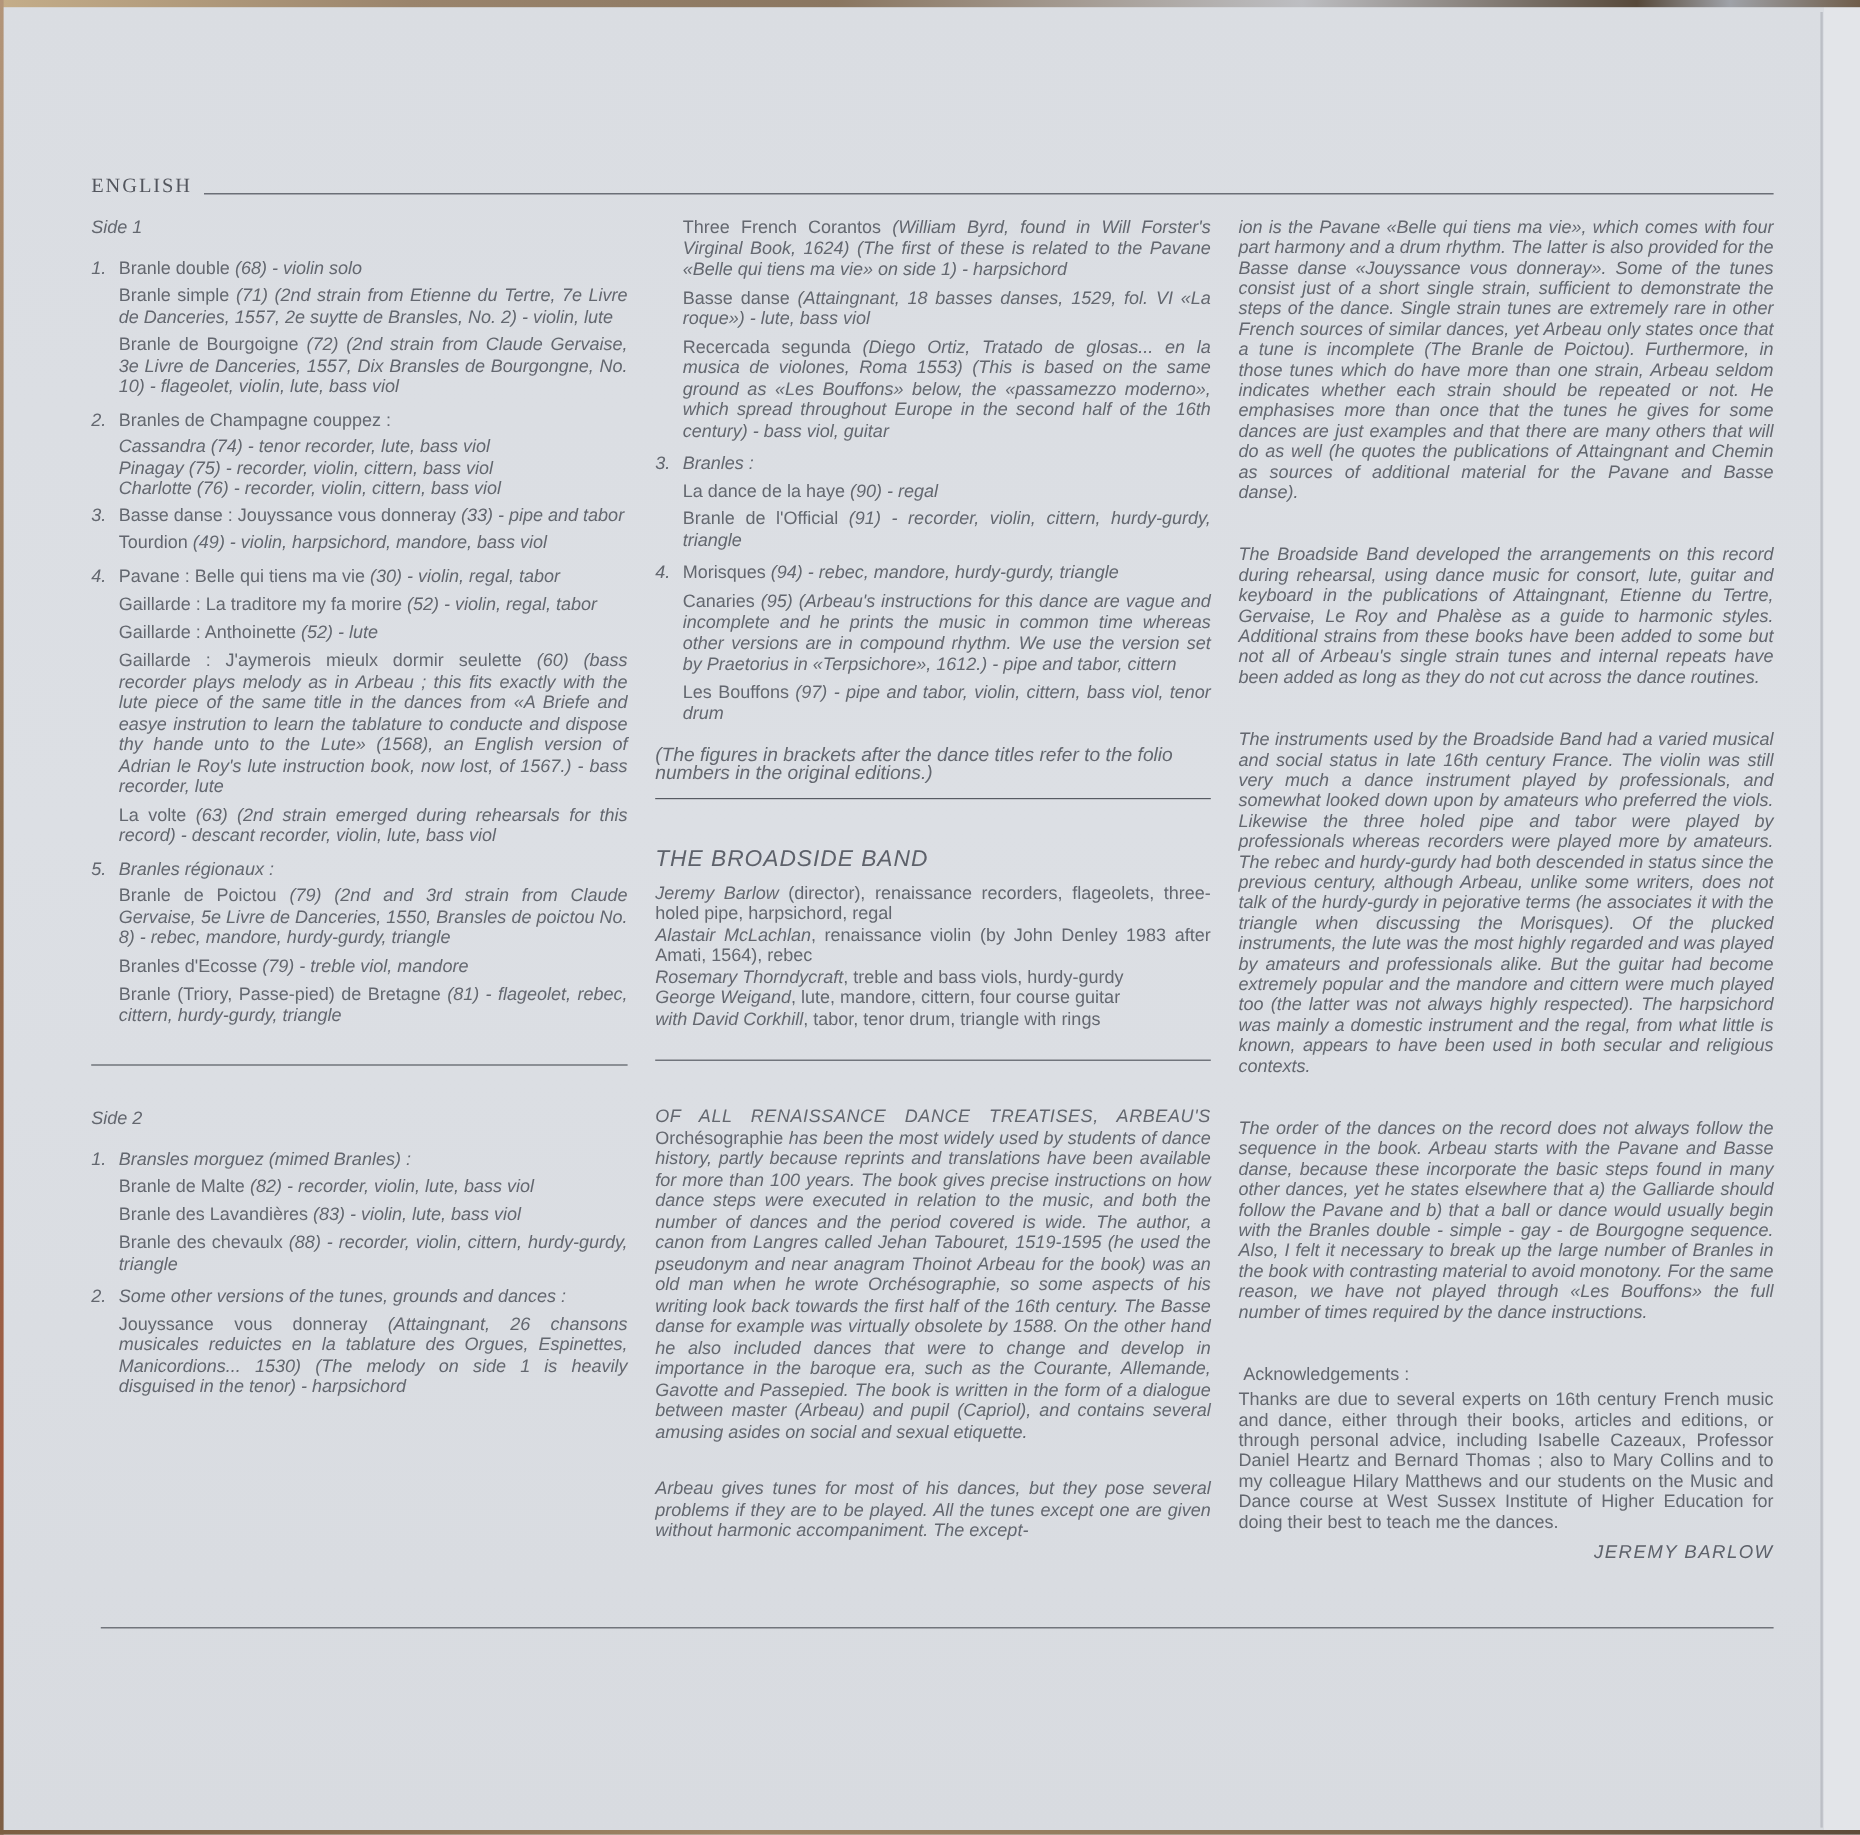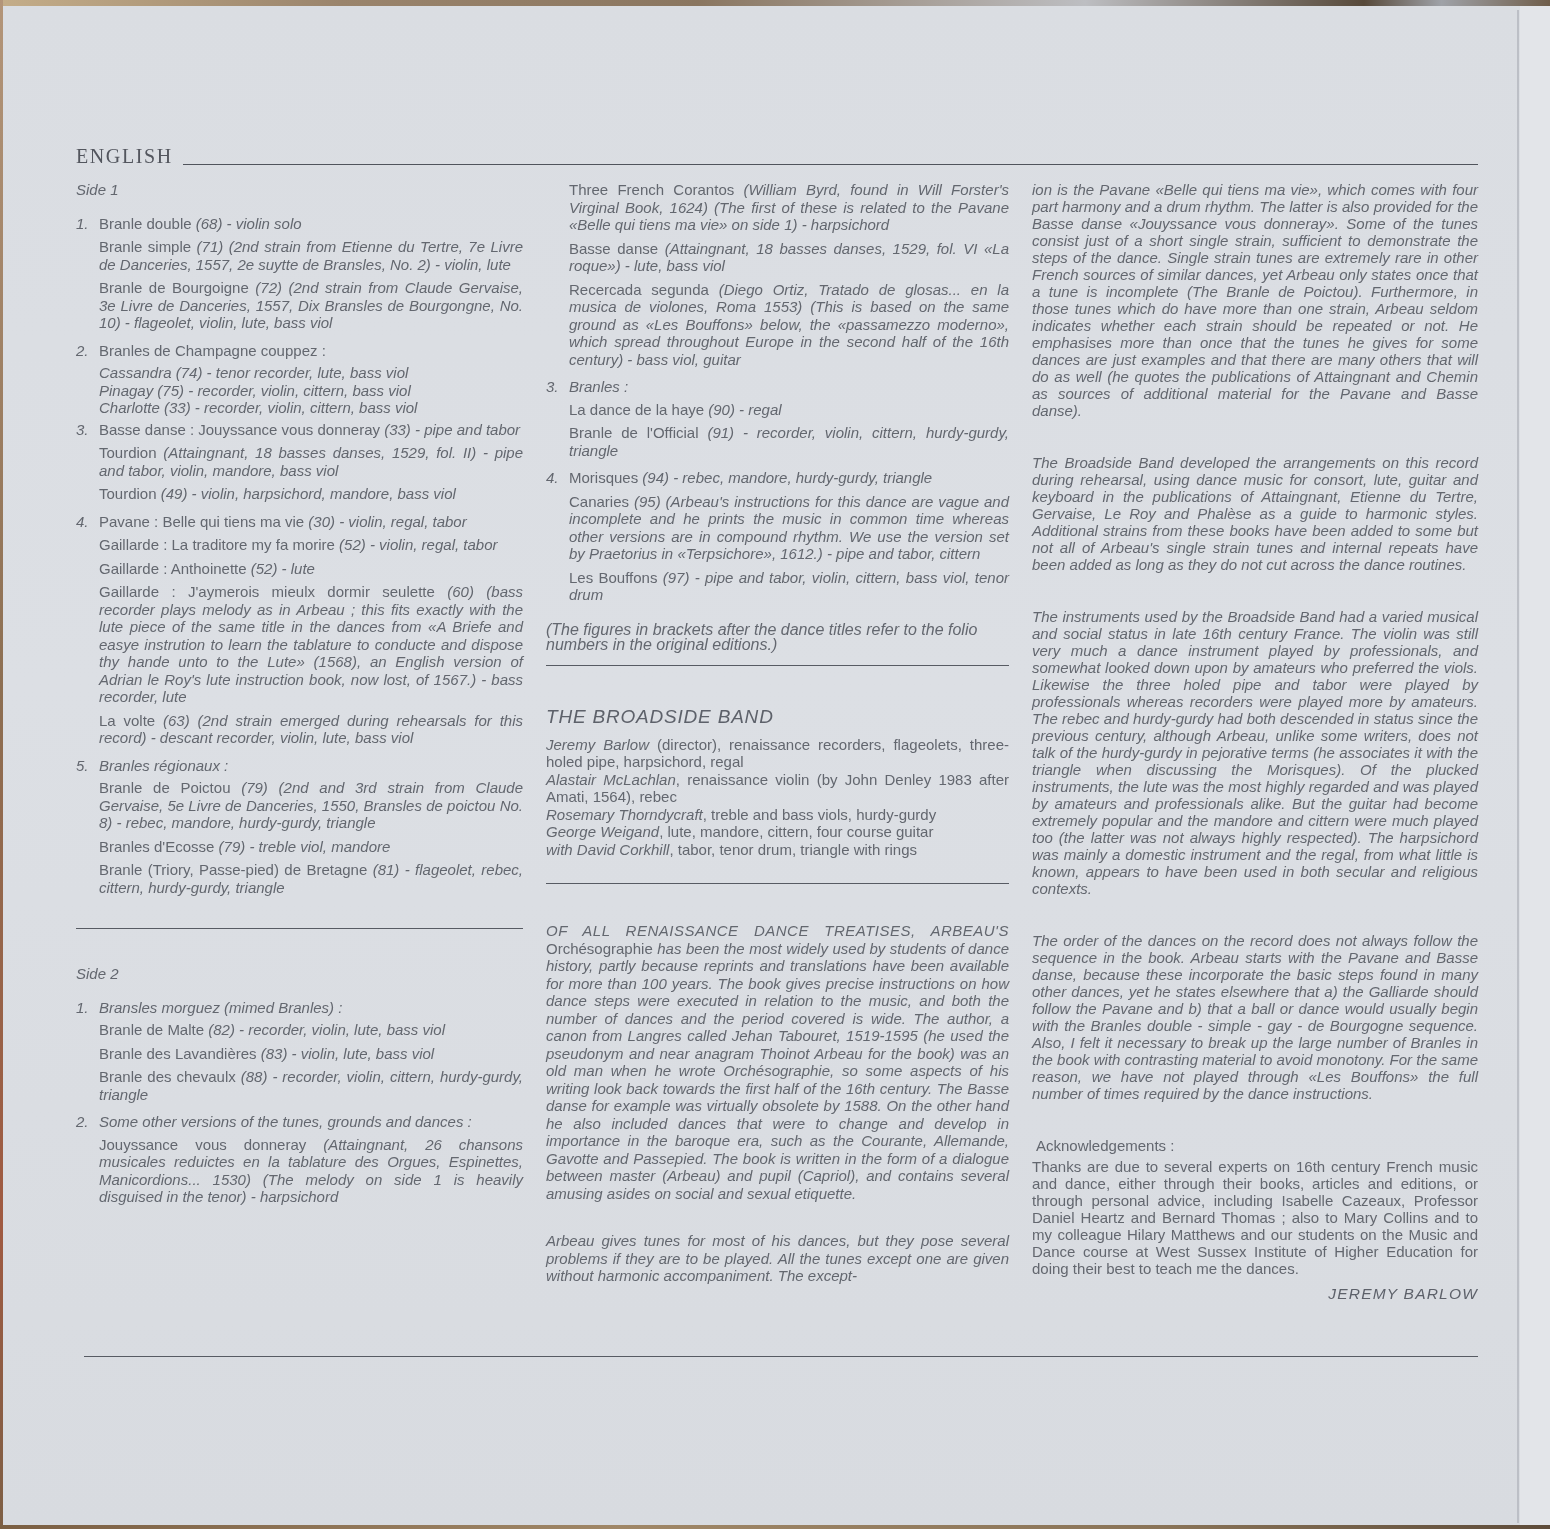--- a/index.html
+++ b/index.html
@@ -16,21 +16,21 @@
   .edge-top{position:absolute;top:0;left:0;right:0;height:6px;
     background:linear-gradient(90deg,#c4ad89 0%,#9a846c 22%,#8a7660 45%,#bdbec2 70%,#57493a 88%,#9fa2a8 93%,#6f5d4a 100%);}
   .edge-left{position:absolute;top:0;left:0;bottom:0;width:3px;
     background:linear-gradient(180deg,#b39579 0%,#8d6f52 45%,#a05a41 80%,#7d5f45 100%);}
   .edge-bottom{position:absolute;left:0;right:0;bottom:0;height:4px;
     background:linear-gradient(90deg,#7b5f43 0%,#a08767 40%,#8a7458 75%,#5e4c3a 100%);}
 
   .page-header{
     position:absolute;left:76px;top:145px;width:1402px;
     display:flex;align-items:flex-end;
-    font-family:"Liberation Serif",serif;font-size:20px;letter-spacing:1.6px;color:#53565e;
+    font-family:"Liberation Serif",serif;font-size:17px;letter-spacing:1.6px;color:#53565e;
   }
   .header-rule{flex:1;border-bottom:1.5px solid #50545c;margin:0 0 3px 10px;}
 
   .col{position:absolute;top:181px;font-size:15px;line-height:17.5px;}
   #col1{left:76px;width:447px;}
   #col2{left:546px;width:463px;}
   #col3{left:1032px;width:446px;line-height:17.0px;}
 
   .side-label{font-style:italic;margin:0 0 16px;}
   .t-item{display:flex;margin:0 0 4px;justify-content:center;}
@@ -84,28 +84,27 @@
           <p class="t-entry"><span class="t-name">Branle simple </span><span class="t-detail">(71) (2nd strain from Etienne du Tertre, 7e Livre de Danceries, 1557, 2e suytte de Bransles, No. 2) - violin, lute</span></p>
           <p class="t-entry"><span class="t-name">Branle de Bourgoigne </span><span class="t-detail">(72) (2nd strain from Claude Gervaise, 3e Livre de Danceries, 1557, Dix Bransles de Bourgongne, No. 10) - flageolet, violin, lute, bass viol</span></p>
         </div>
       </div>
       <div class="t-item">
         <span class="t-num">2.</span>
         <div class="t-body">
           <p class="t-header">Branles de Champagne couppez :</p>
           <p class="t-entry tight"><span class="t-detail">Cassandra (74) - tenor recorder, lute, bass viol</span></p>
           <p class="t-entry tight"><span class="t-detail">Pinagay (75) - recorder, violin, cittern, bass viol</span></p>
-          <p class="t-entry tight"><span class="t-detail">Charlotte (33) - recorder, violin, cittern, bass viol</span></p>
+          <p class="t-entry tight"><span class="t-detail">Charlotte (76) - recorder, violin, cittern, bass viol</span></p>
         </div>
       </div>
       <div class="t-item">
         <span class="t-num">3.</span>
         <div class="t-body">
           <p class="t-entry"><span class="t-name">Basse danse : Jouyssance vous donneray </span><span class="t-detail">(33) - pipe and tabor</span></p>
-          <p class="t-entry"><span class="t-name">Tourdion </span><span class="t-detail">(Attaingnant, 18 basses danses, 1529, fol. II) - pipe and tabor, violin, mandore, bass viol</span></p>
           <p class="t-entry"><span class="t-name">Tourdion </span><span class="t-detail">(49) - violin, harpsichord, mandore, bass viol</span></p>
         </div>
       </div>
       <div class="t-item">
         <span class="t-num">4.</span>
         <div class="t-body">
           <p class="t-entry"><span class="t-name">Pavane : Belle qui tiens ma vie </span><span class="t-detail">(30) - violin, regal, tabor</span></p>
           <p class="t-entry"><span class="t-name">Gaillarde : La traditore my fa morire </span><span class="t-detail">(52) - violin, regal, tabor</span></p>
           <p class="t-entry"><span class="t-name">Gaillarde : Anthoinette </span><span class="t-detail">(52) - lute</span></p>
           <p class="t-entry"><span class="t-name">Gaillarde : J'aymerois mieulx dormir seulette </span><span class="t-detail">(60) (bass recorder plays melody as in Arbeau ; this fits exactly with the lute piece of the same title in the dances from «A Briefe and easye instrution to learn the tablature to conducte and dispose thy hande unto to the Lute» (1568), an English version of Adrian le Roy's lute instruction book, now lost, of 1567.) - bass recorder, lute</span></p>

